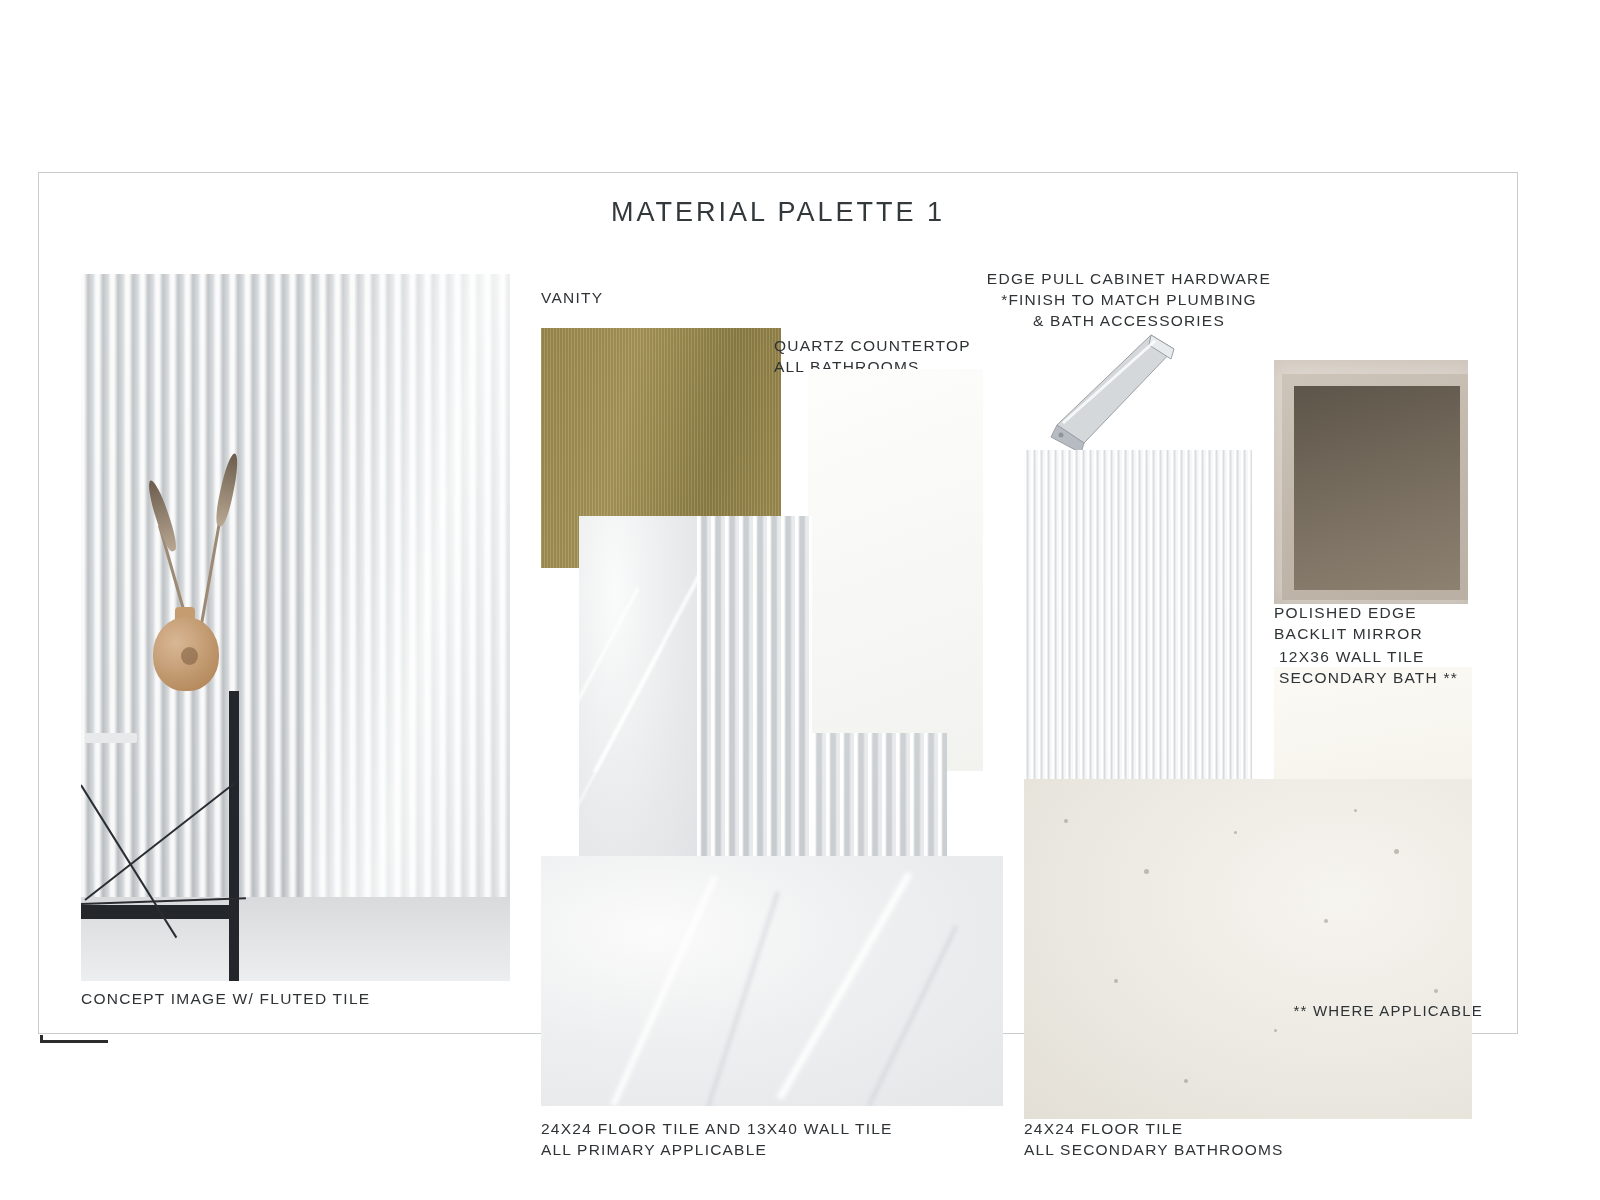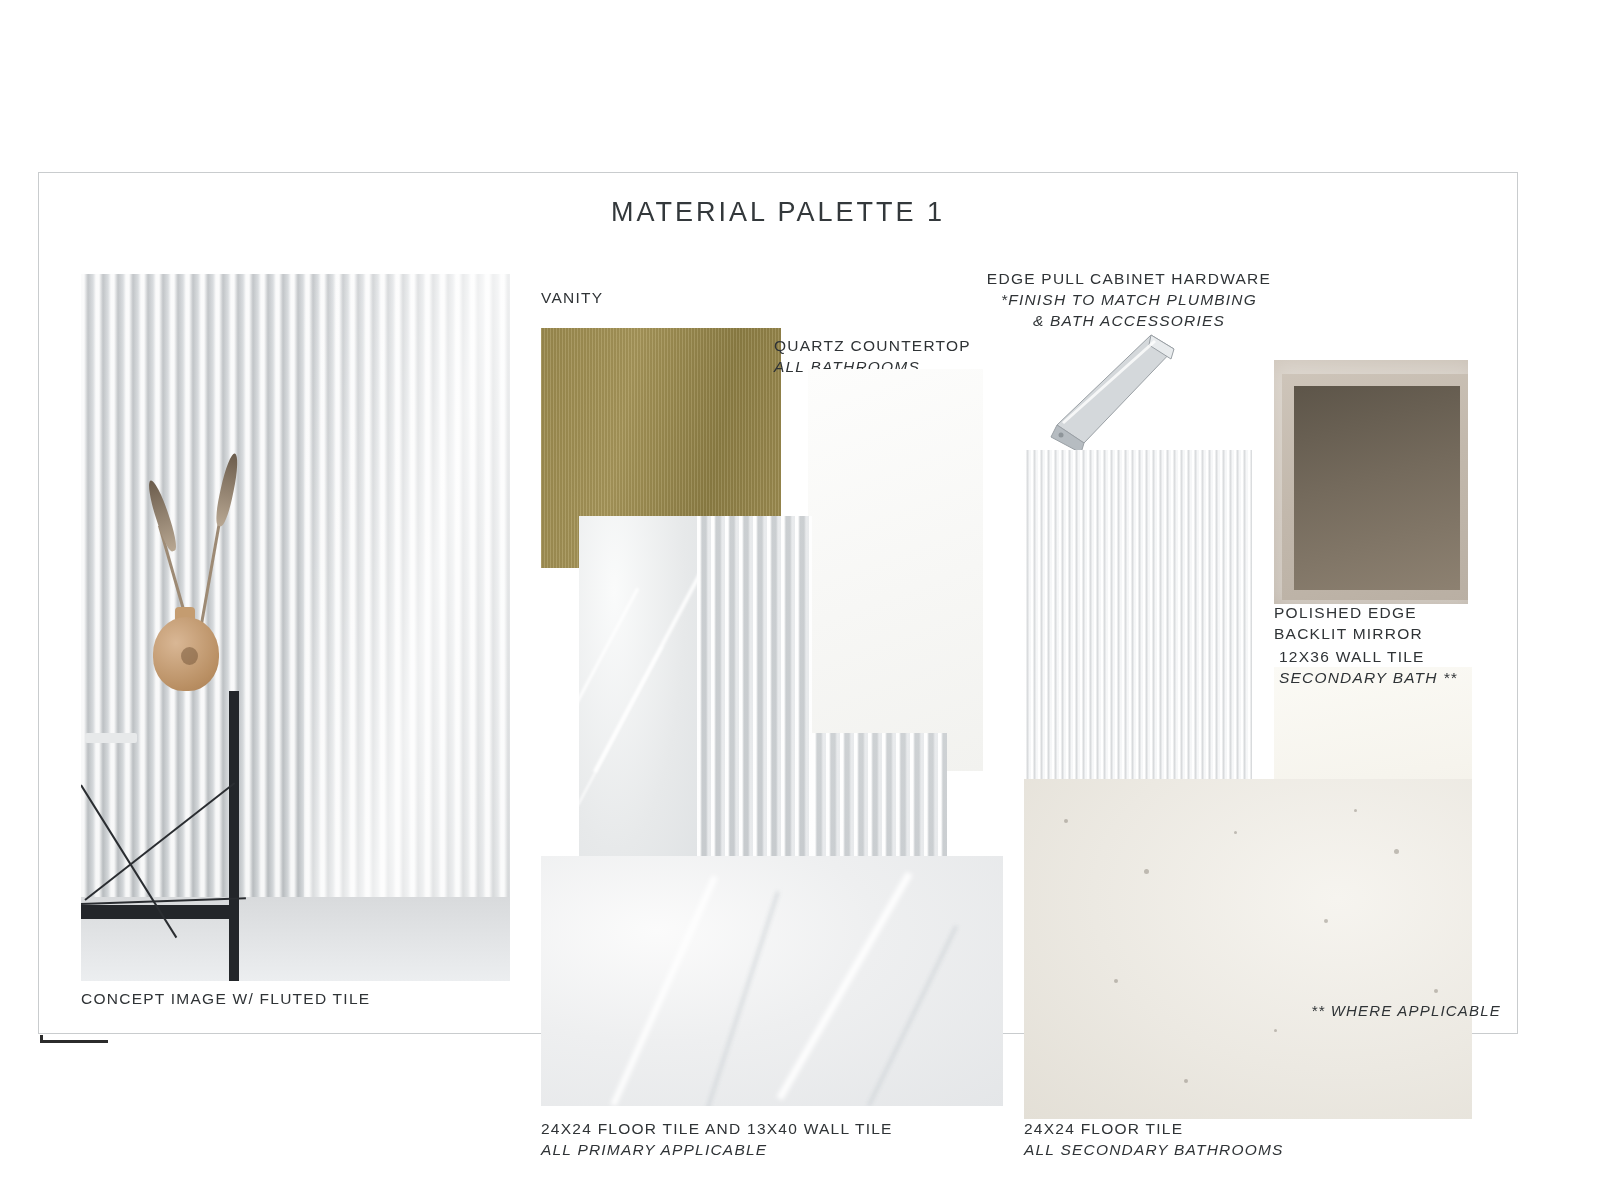--- a/index.html
+++ b/index.html
@@ -59,21 +59,20 @@
 
   .lbl {
     position: absolute;
     color: #2f3336;
     font-size: 15.5px;
     letter-spacing: 1.25px;
     line-height: 1.35;
     white-space: nowrap;
   }
   .lbl .it {
-    font-style: italic;
     display: block;
     letter-spacing: 1.2px;
   }
   .lbl.center { text-align: center; }
 
   .swatch { position: absolute; overflow: hidden; }
 
   
   #concept {
     left: 42px; top: 101px; width: 429px; height: 707px;
@@ -232,22 +231,22 @@
   #floor-secondary {
     left: 985px; top: 606px; width: 448px; height: 340px;
     background:
       radial-gradient(ellipse at 70% 35%, #f6f4ef 0%, #ece9e2 55%, #e3dfd6 100%);
   }
   #floor-secondary .speck {
     position:absolute; border-radius:50%; background: rgba(130,124,112,.45);
   }
 
   #footnote {
-    position:absolute; right: 16px; bottom: 14px;
-    font-style: italic; font-size: 15px; letter-spacing: 1.2px; color:#2f3336;
+    position:absolute; right: 34px; bottom: 14px;
+    font-size: 15px; letter-spacing: 1.2px; color:#2f3336;
   }
 </style>
 </head>
 <body>
 
 <div id="board">
 
   <div class="title-block">
     <div class="title-sub">MATERIAL PALETTE 1</div>
   </div>

